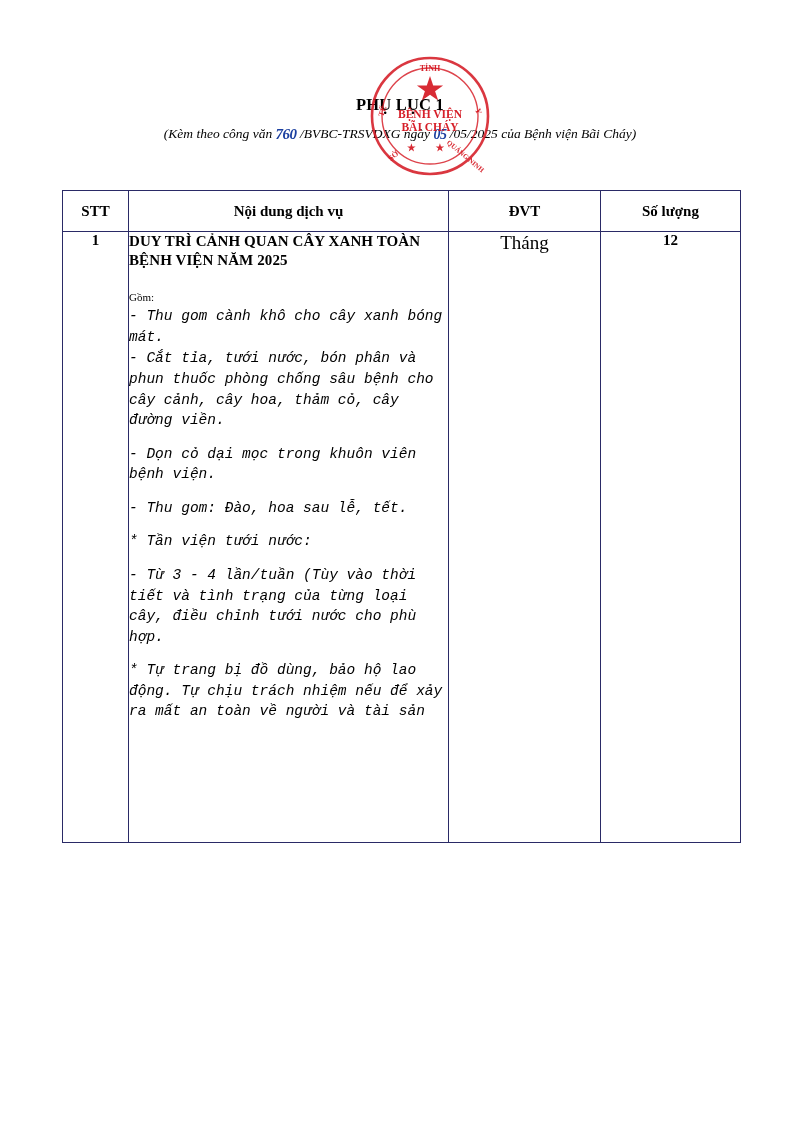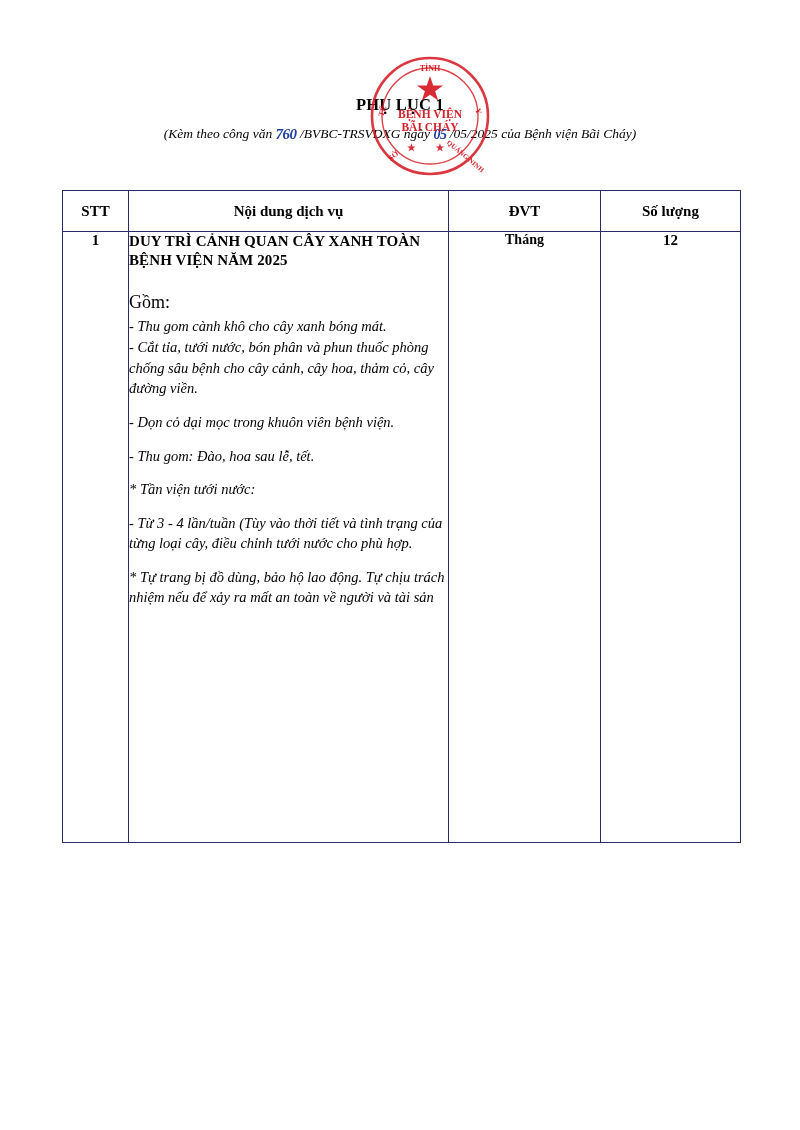--- a/index.html
+++ b/index.html
@@ -104,22 +104,22 @@
   col.c-sl  { width: 140px; }
 
   .cell-stt {
     text-align: center;
     font-weight: bold;
     font-size: 15px;
     padding-top: 62px;
   }
   .cell-dvt {
     text-align: center;
-    font-weight: bold;
-    font-size: 14px;
+    font-weight: normal;
+    font-size: 19px;
     padding-top: 62px;
     margin-top: 38px;
   }
   .cell-sl {
     text-align: center;
     font-weight: bold;
     font-size: 15px;
     padding-top: 62px;
   }
   .cell-noi {
@@ -127,28 +127,29 @@
     height: 610px;
   }
   .svc-title {
     font-weight: bold;
     font-size: 15px;
     line-height: 1.28;
     letter-spacing: 0.1px;
   }
   .svc-gom {
     margin-top: 20px;
-    font-size: 18px;
+    font-size: 11px;
     line-height: 1.35;
   }
   .svc-line {
     font-style: italic;
     font-size: 14.5px;
     line-height: 1.42;
     margin-top: 1px;
+    font-family: Liberation Mono, monospace;
   }
   .svc-line.gap {
     margin-top: 13px;
   }
 </style>
 </head>
 <body>
 
 <div class="page">
 

